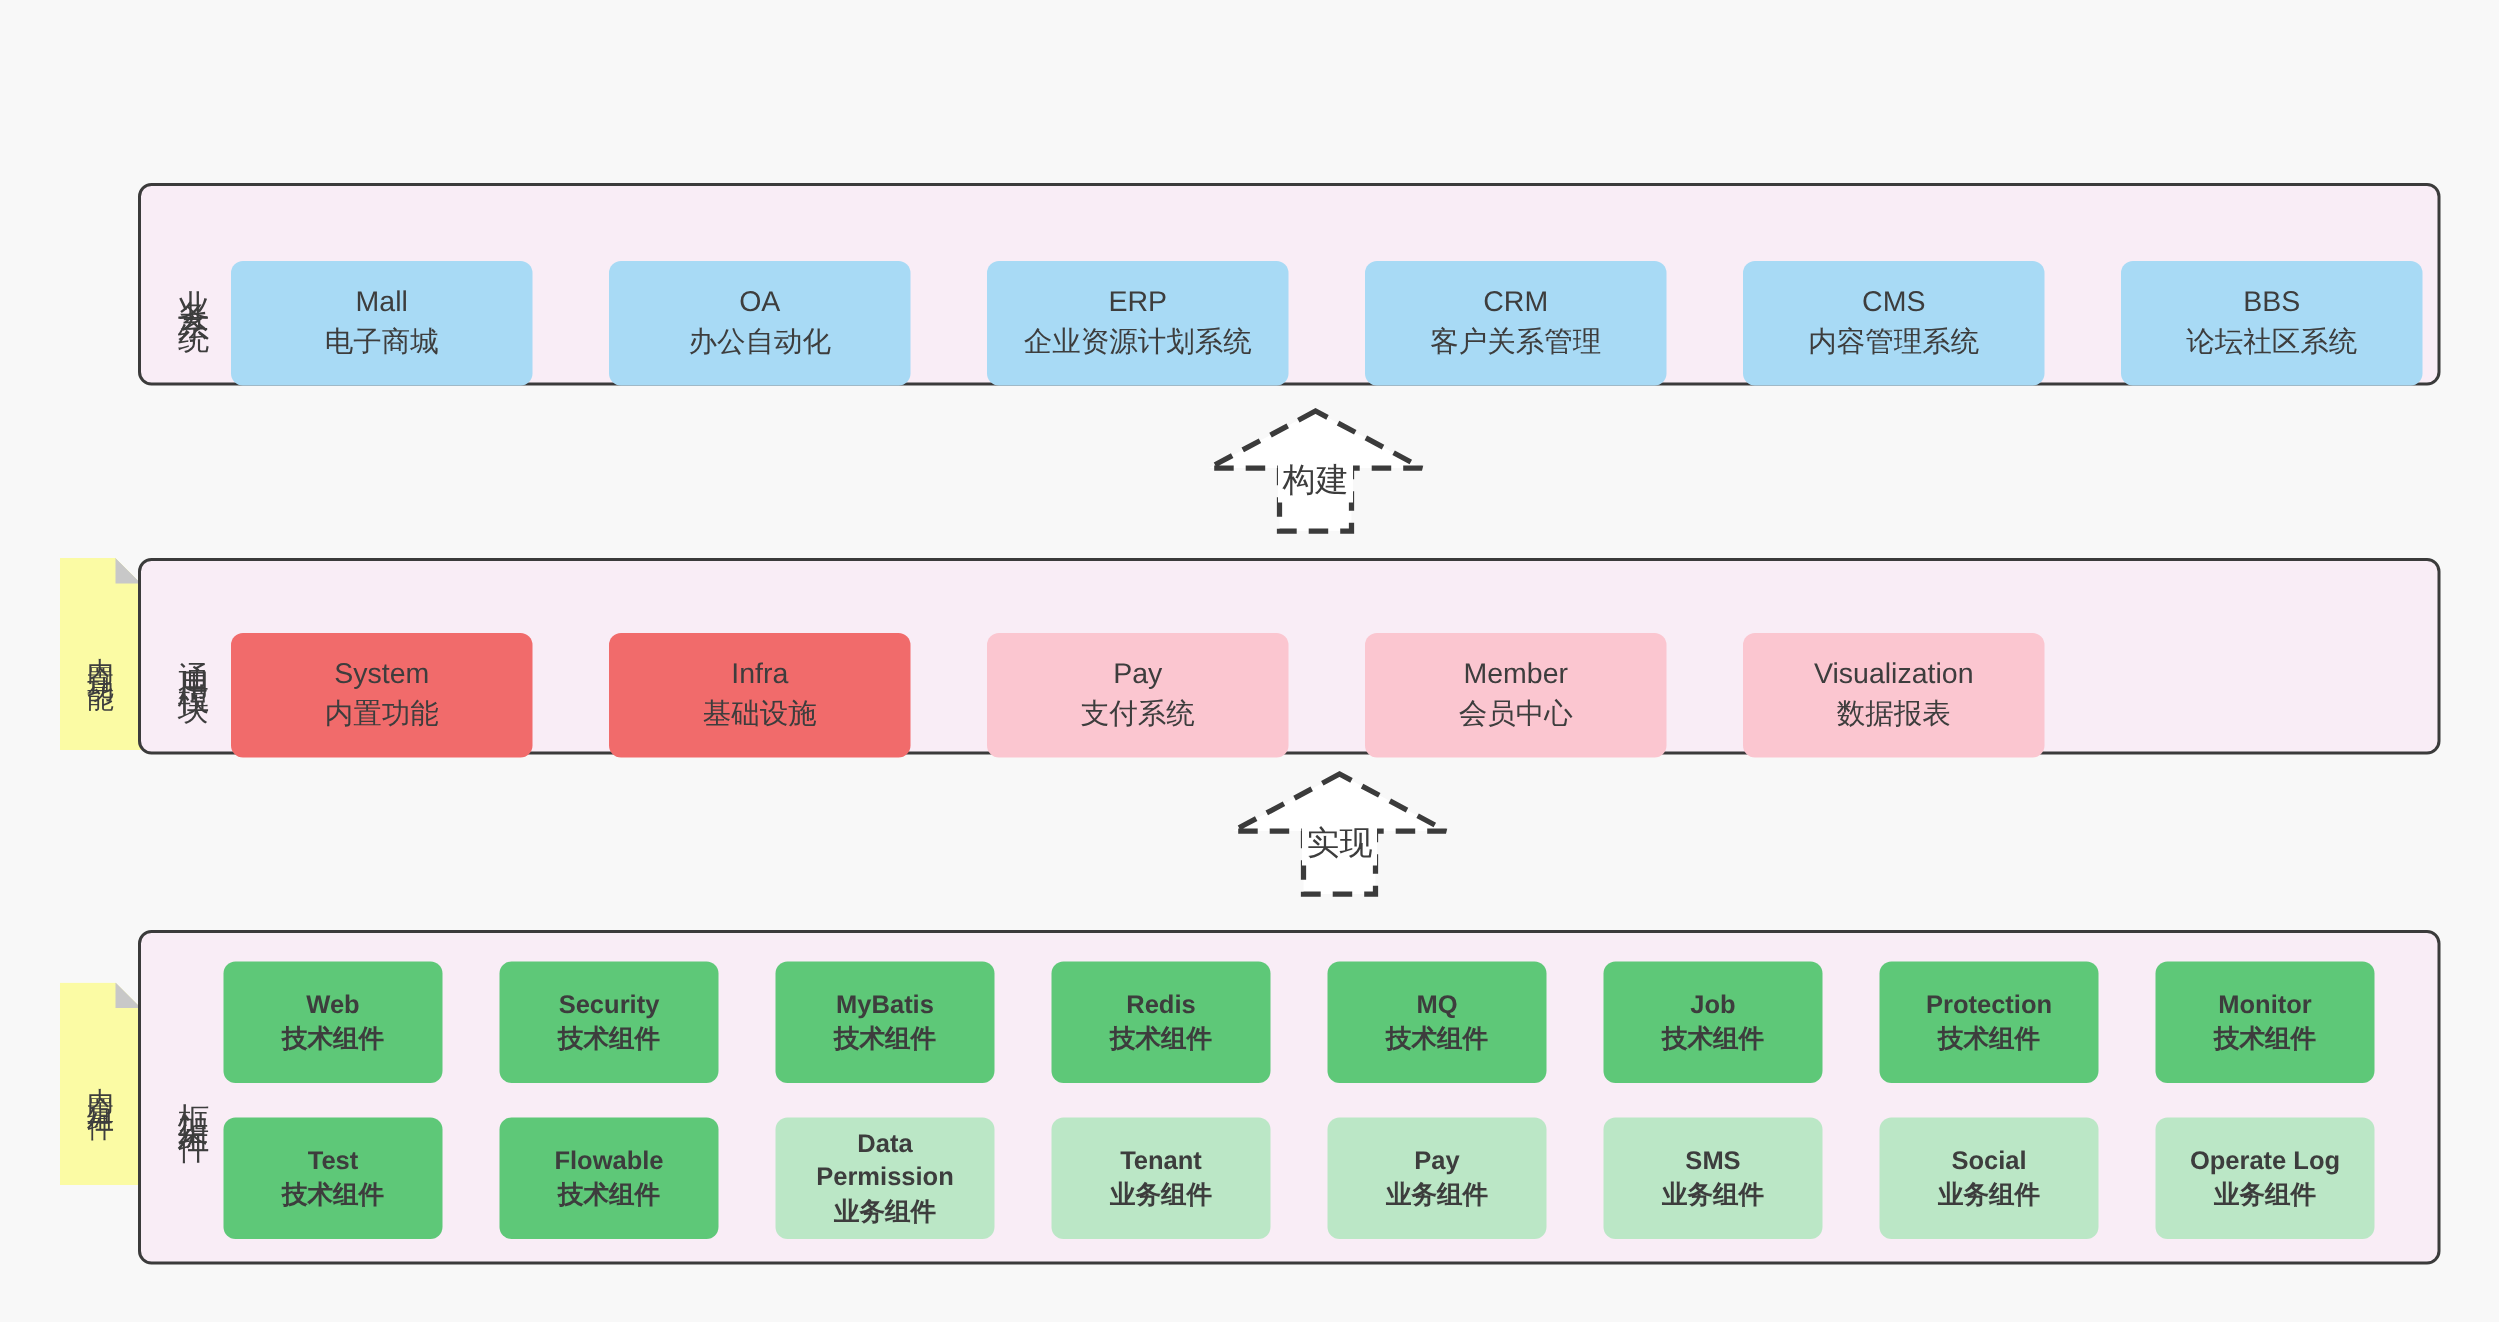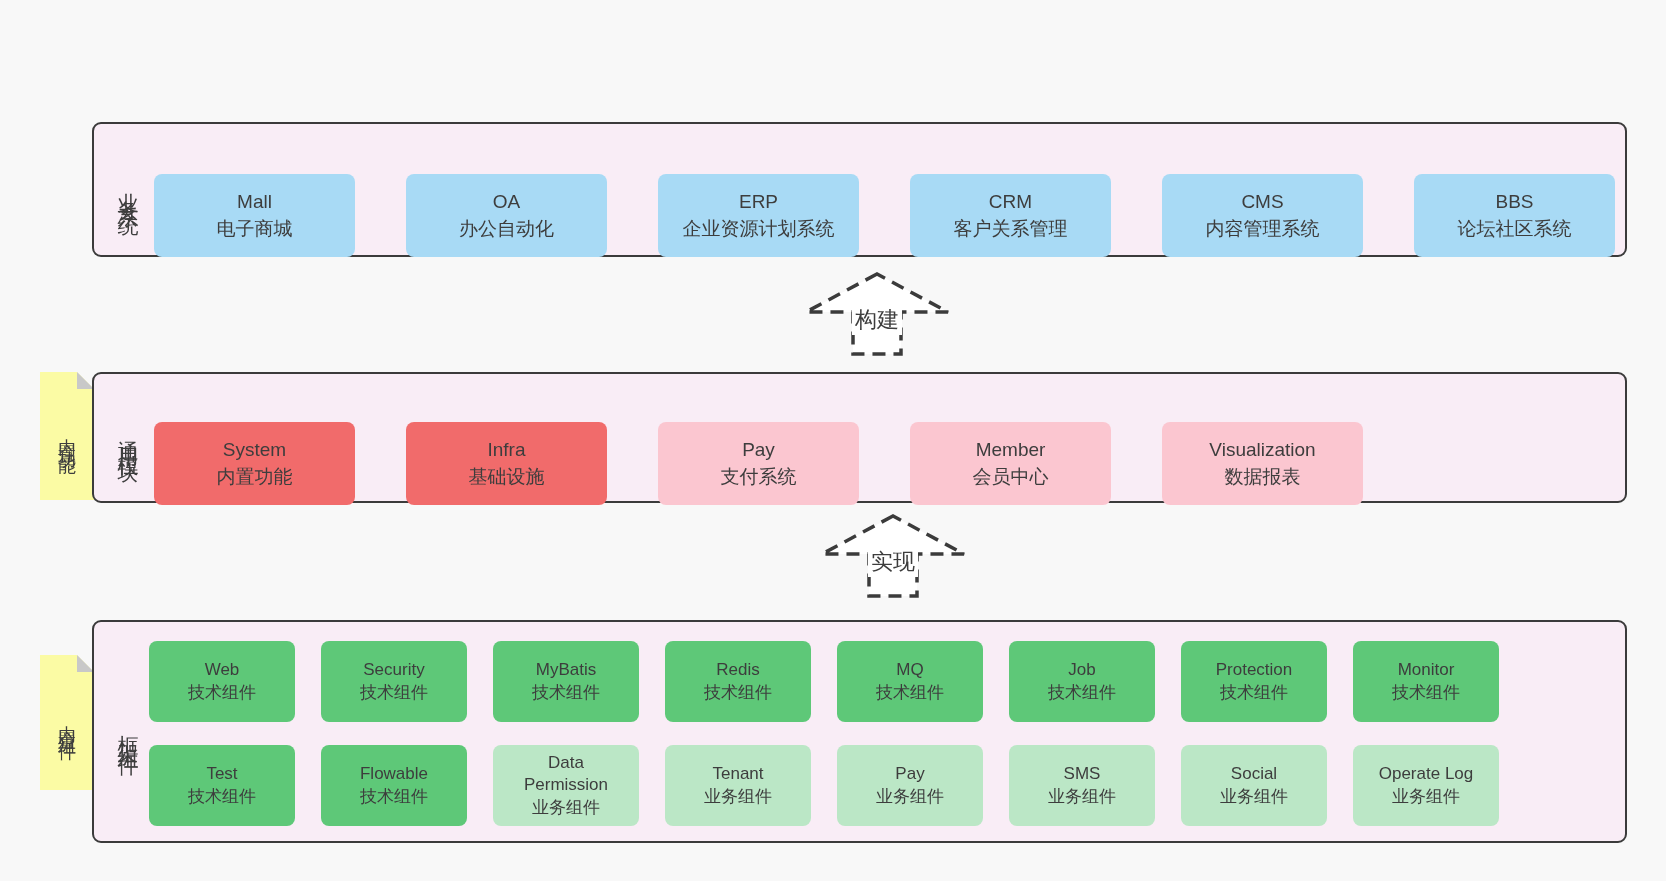--- a/index.html
+++ b/index.html
@@ -34,21 +34,21 @@
   .b1{ width:201px; height:83px; font-size:19px; line-height:1.42;margin-top:22px; }
   .b3{ width:146px; height:81px; font-size:17px; line-height:1.33; }
   .blue{ background:var(--blue,#a8daf5); }
   .red{ background:var(--red,#f16b6b); }
   .pink{ background:var(--pink,#fbc6d0); }
   .green{ background:var(--green,#5ec878); }
   .light-green{ background:var(--light-green,#bbe7c6); }
   .narrow .en{ max-width:100px; }
   .en,.zh{ display:block; }
   #layer3 .grid{ position:absolute; left:55px; top:19px; display:flex; flex-direction:column; gap:23px; }
-  #layer3 .row{ display:flex; gap:26px; }
+  #layer3 .row{ display:flex; gap:38px;font-weight:bold; }
 
   .note{
     position:absolute; left:40px; width:54px; z-index:0;
     background:var(--note-yellow,#fbfba4);
     display:flex; align-items:center; justify-content:center;
     writing-mode:vertical-rl; text-orientation:upright;
     font-size:18px; letter-spacing:6px;
     clip-path:polygon(0 0, calc(100% - 17px) 0, 100% 17px, 100% 100%, 0 100%);
   }
   #note2{ top:372px; height:128px; }

